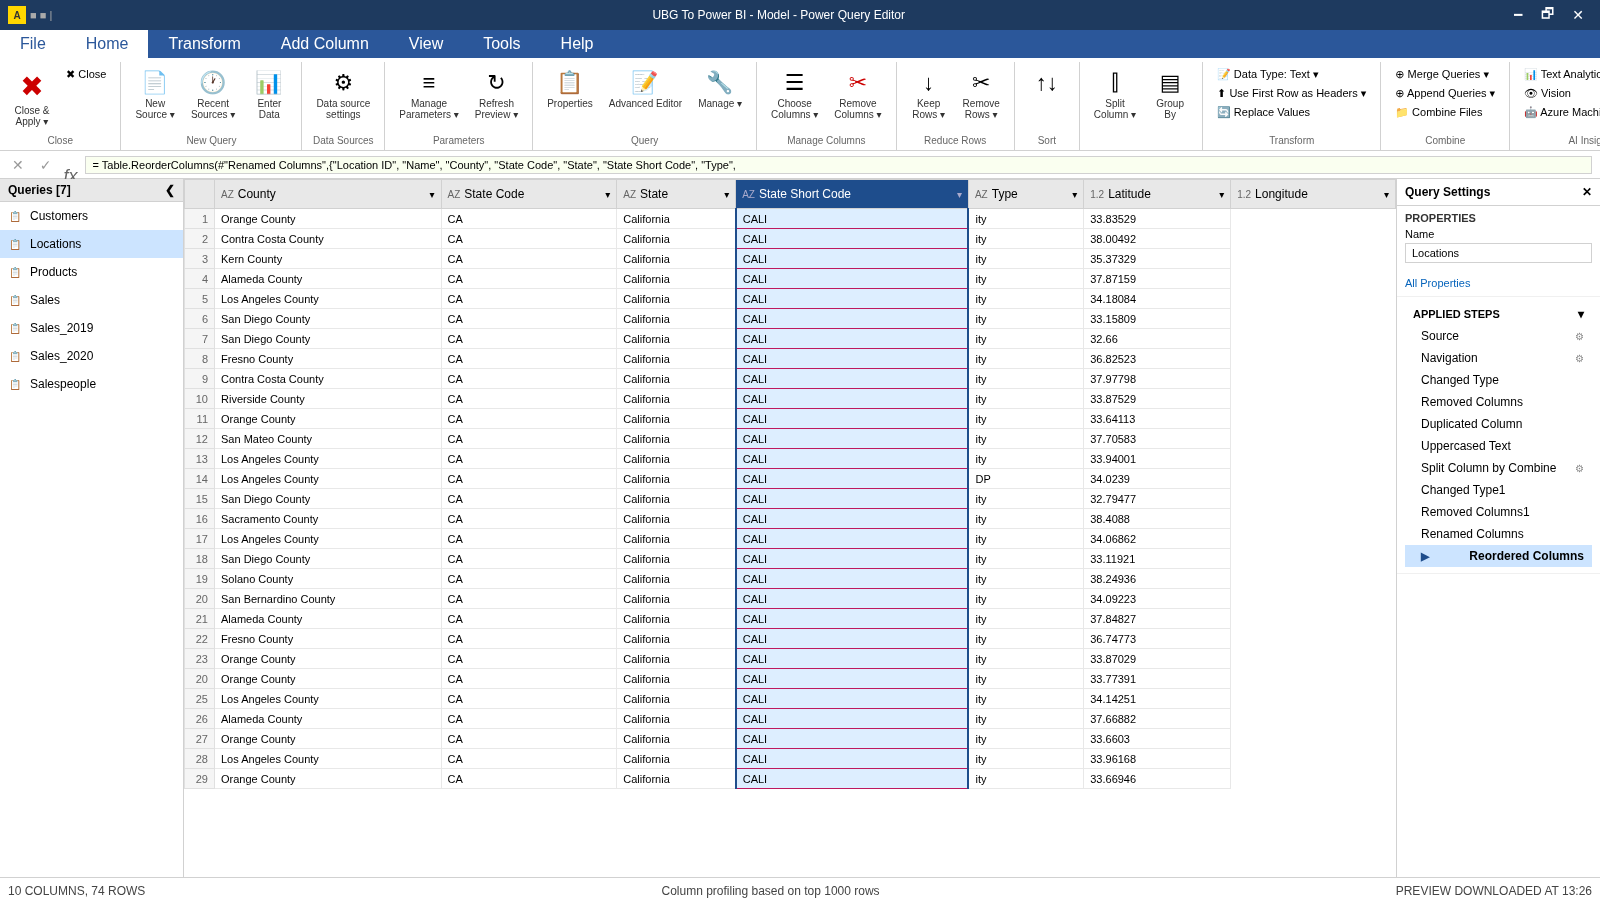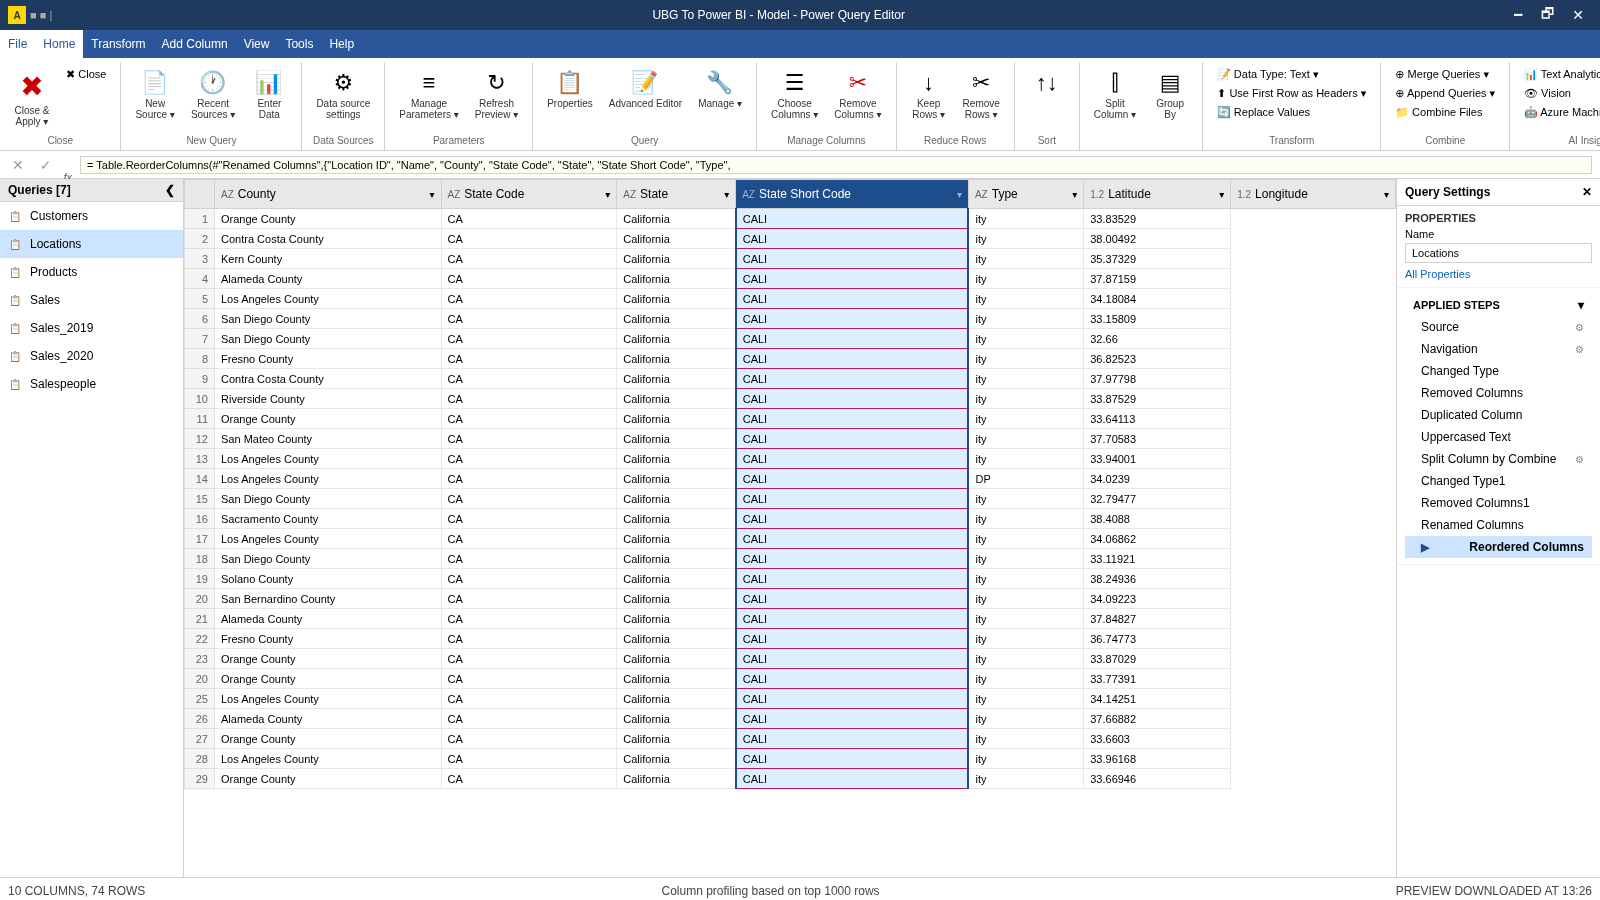--- a/index.html
+++ b/index.html
@@ -25,23 +25,23 @@
 
     
     .menu-bar {
       background: #2b579a;
       display: flex;
       height: 28px;
       align-items: center;
     }
     .menu-item {
       color: white;
-      padding: 4px 8px;
+      padding: 4px 20px;
       cursor: pointer;
-      font-size: 12px;
+      font-size: 16px;
       height: 100%;
       display: flex;
       align-items: center;
     }
     .menu-item:hover, .menu-item.active { background: rgba(255,255,255,0.2); }
     .menu-item.active { background: white; color: #2b579a; }
 
     
     .ribbon {
       background: white;
@@ -474,21 +474,21 @@
         <button class="ribbon-btn-small">🤖 Azure Machine Learning</button>
       </div>
     </div>
     <div class="ribbon-group-label">AI Insights</div>
   </div>
 </div>
 
 <div class="formula-bar">
   <button class="ribbon-btn-small" style="color:#999;font-size:14px;padding:0 4px;">✕</button>
   <button class="ribbon-btn-small" style="color:#999;font-size:14px;padding:0 4px;">✓</button>
-  <span style="color:#666;font-style:italic;font-size:11px;margin-top:24px;">fx</span>
+  <span style="color:#666;font-style:italic;font-size:18px;margin-top:24px;">fx</span>
   <input class="formula-input" type="text" value="= Table.ReorderColumns(#&quot;Renamed Columns&quot;,{&quot;Location ID&quot;, &quot;Name&quot;, &quot;County&quot;, &quot;State Code&quot;, &quot;State&quot;, &quot;State Short Code&quot;, &quot;Type&quot;," style="">
 </div>
 
 <div class="main-area">
 
   <div class="queries-panel">
     <div class="queries-header">
       <span>Queries [7]</span>
       <span style="cursor:pointer;">❮</span>
     </div>
@@ -852,21 +852,21 @@
 
   <div class="settings-panel">
     <div class="settings-header">
       <span>Query Settings</span>
       <span style="cursor:pointer;">✕</span>
     </div>
     <div class="settings-section">
       <div class="settings-section-title">PROPERTIES</div>
       <div style="font-size:11px;margin-bottom:3px;">Name</div>
       <input class="settings-input" type="text" value="Locations" style="">
-      <div style="margin-top:4px;">
+      <div style="margin-top:13px;">
         <span class="link-text">All Properties</span>
       </div>
     </div>
     <div class="settings-section">
       <div class="applied-steps-header">
         <span style="font-size:11px;font-weight:bold;">APPLIED STEPS</span>
         <span>▾</span>
       </div>
       <div id="steps-list">
       <div class="step-item">

